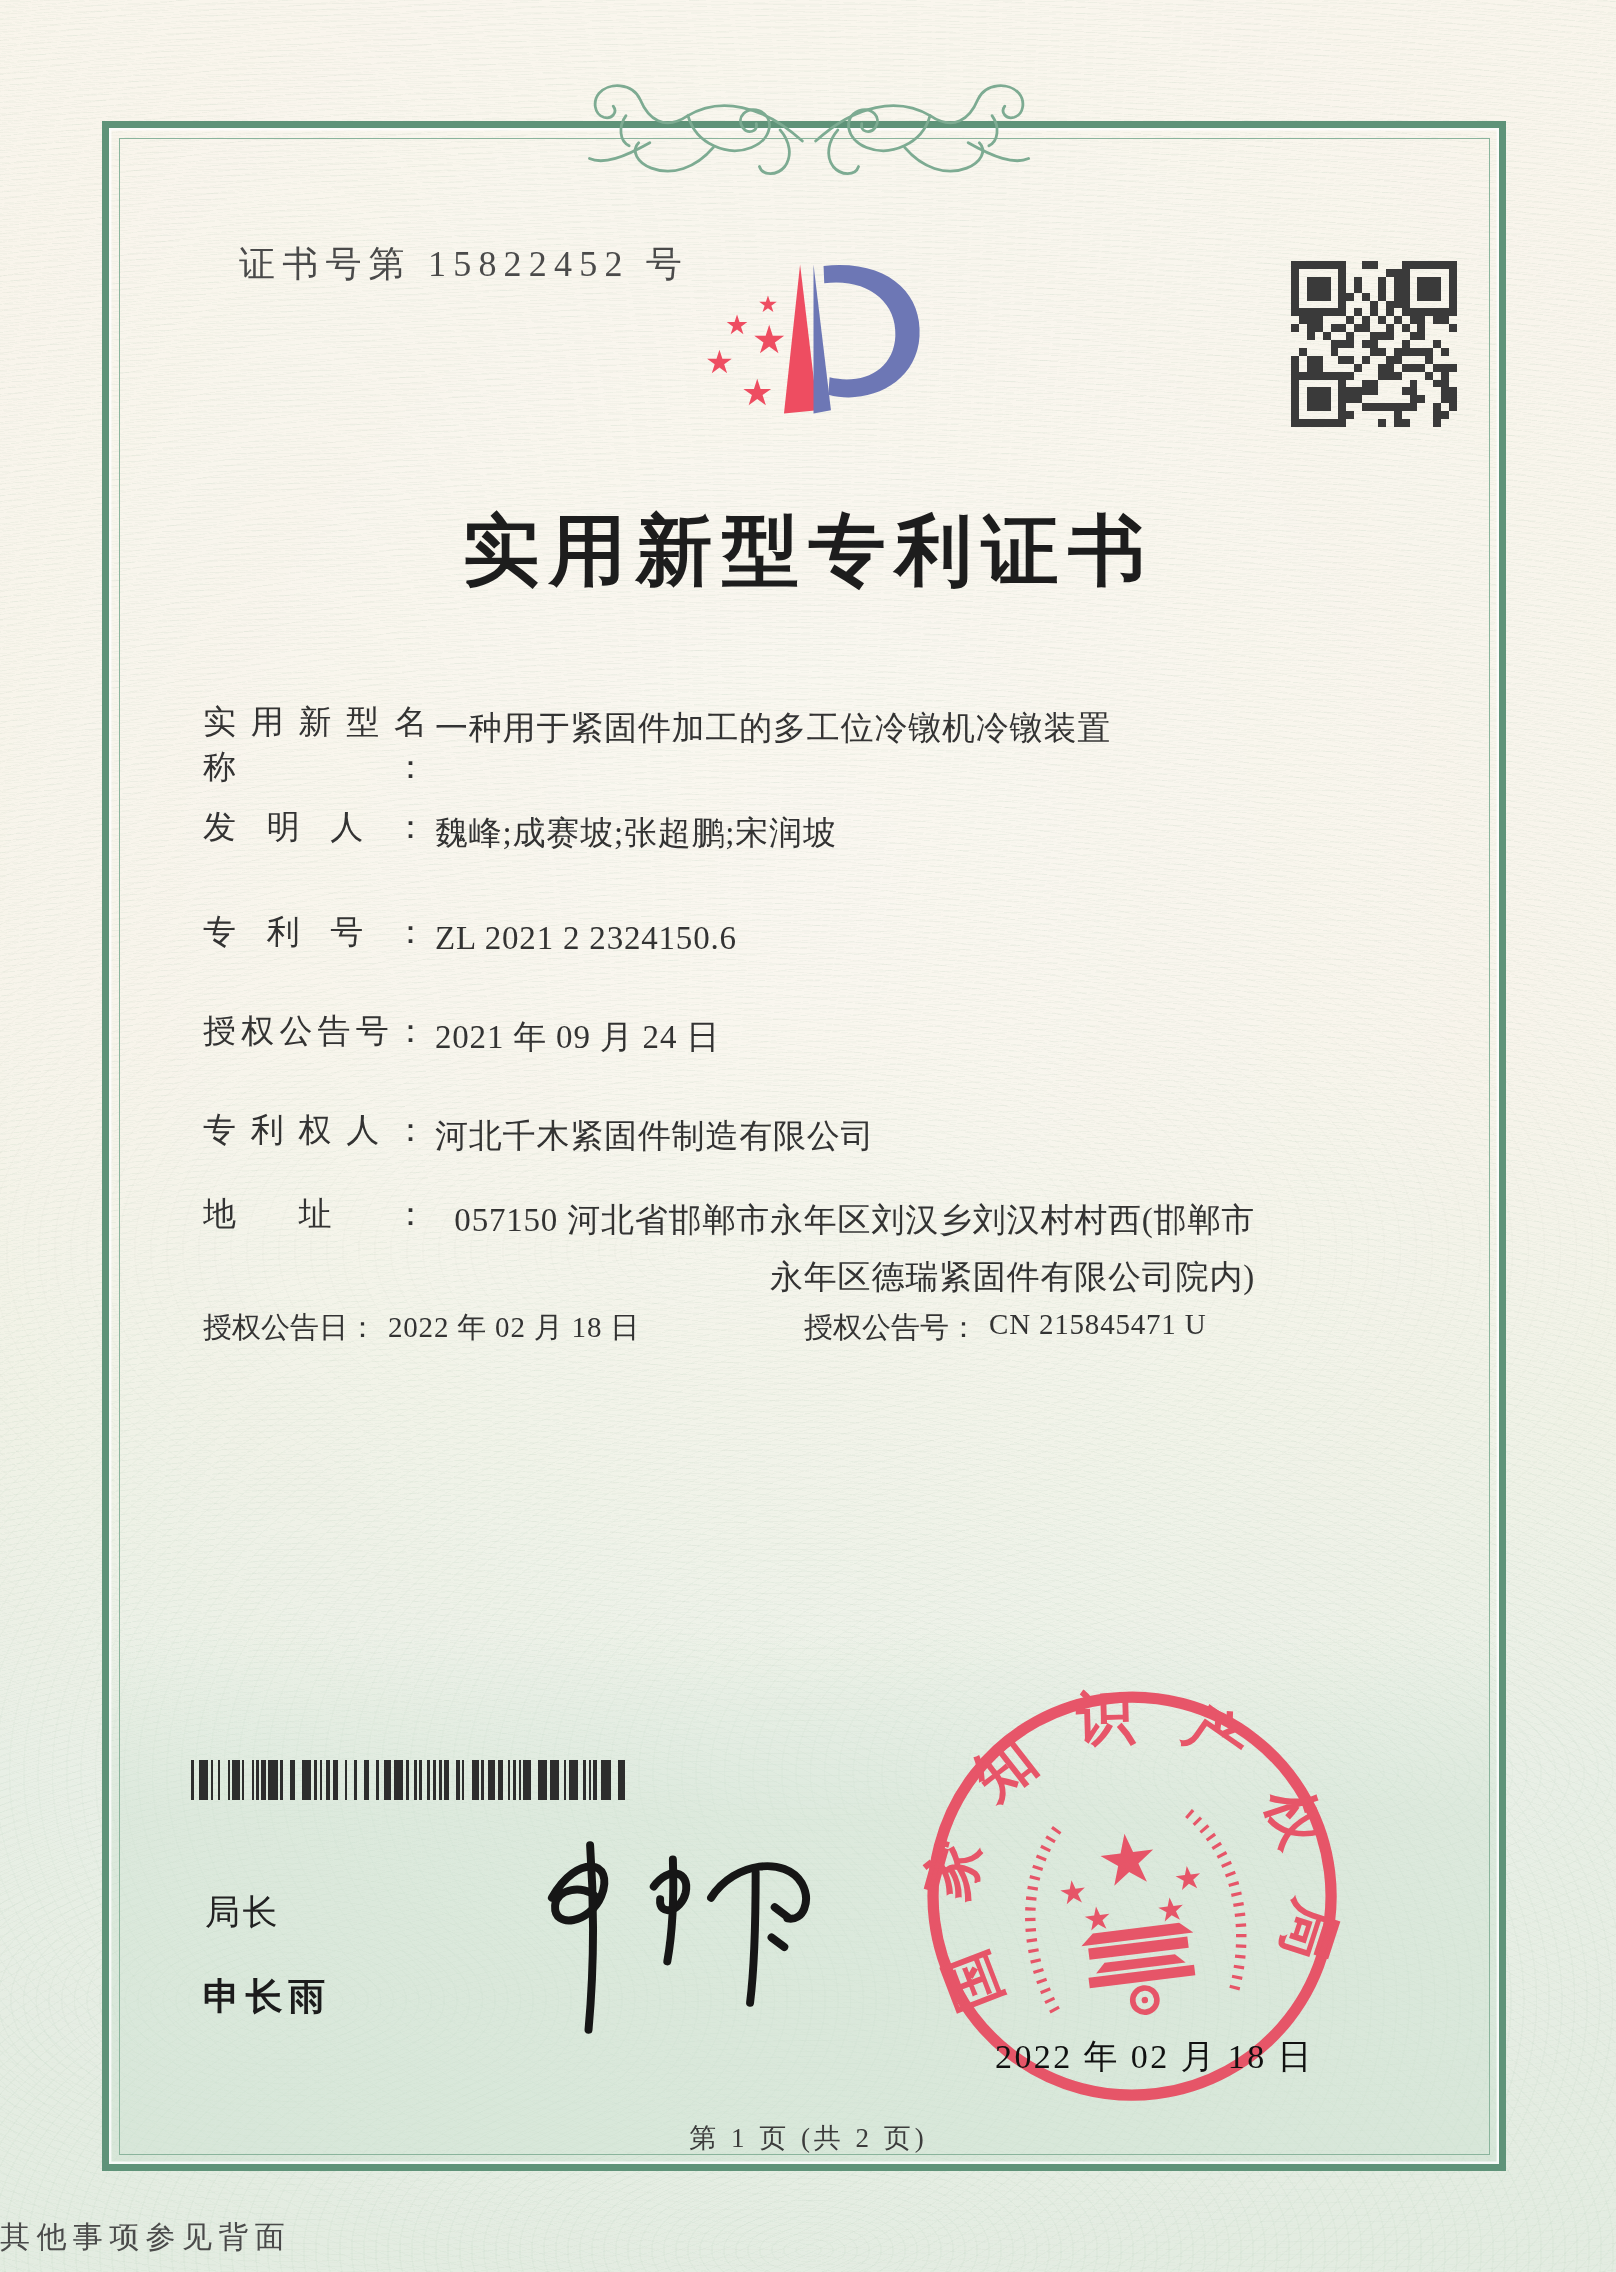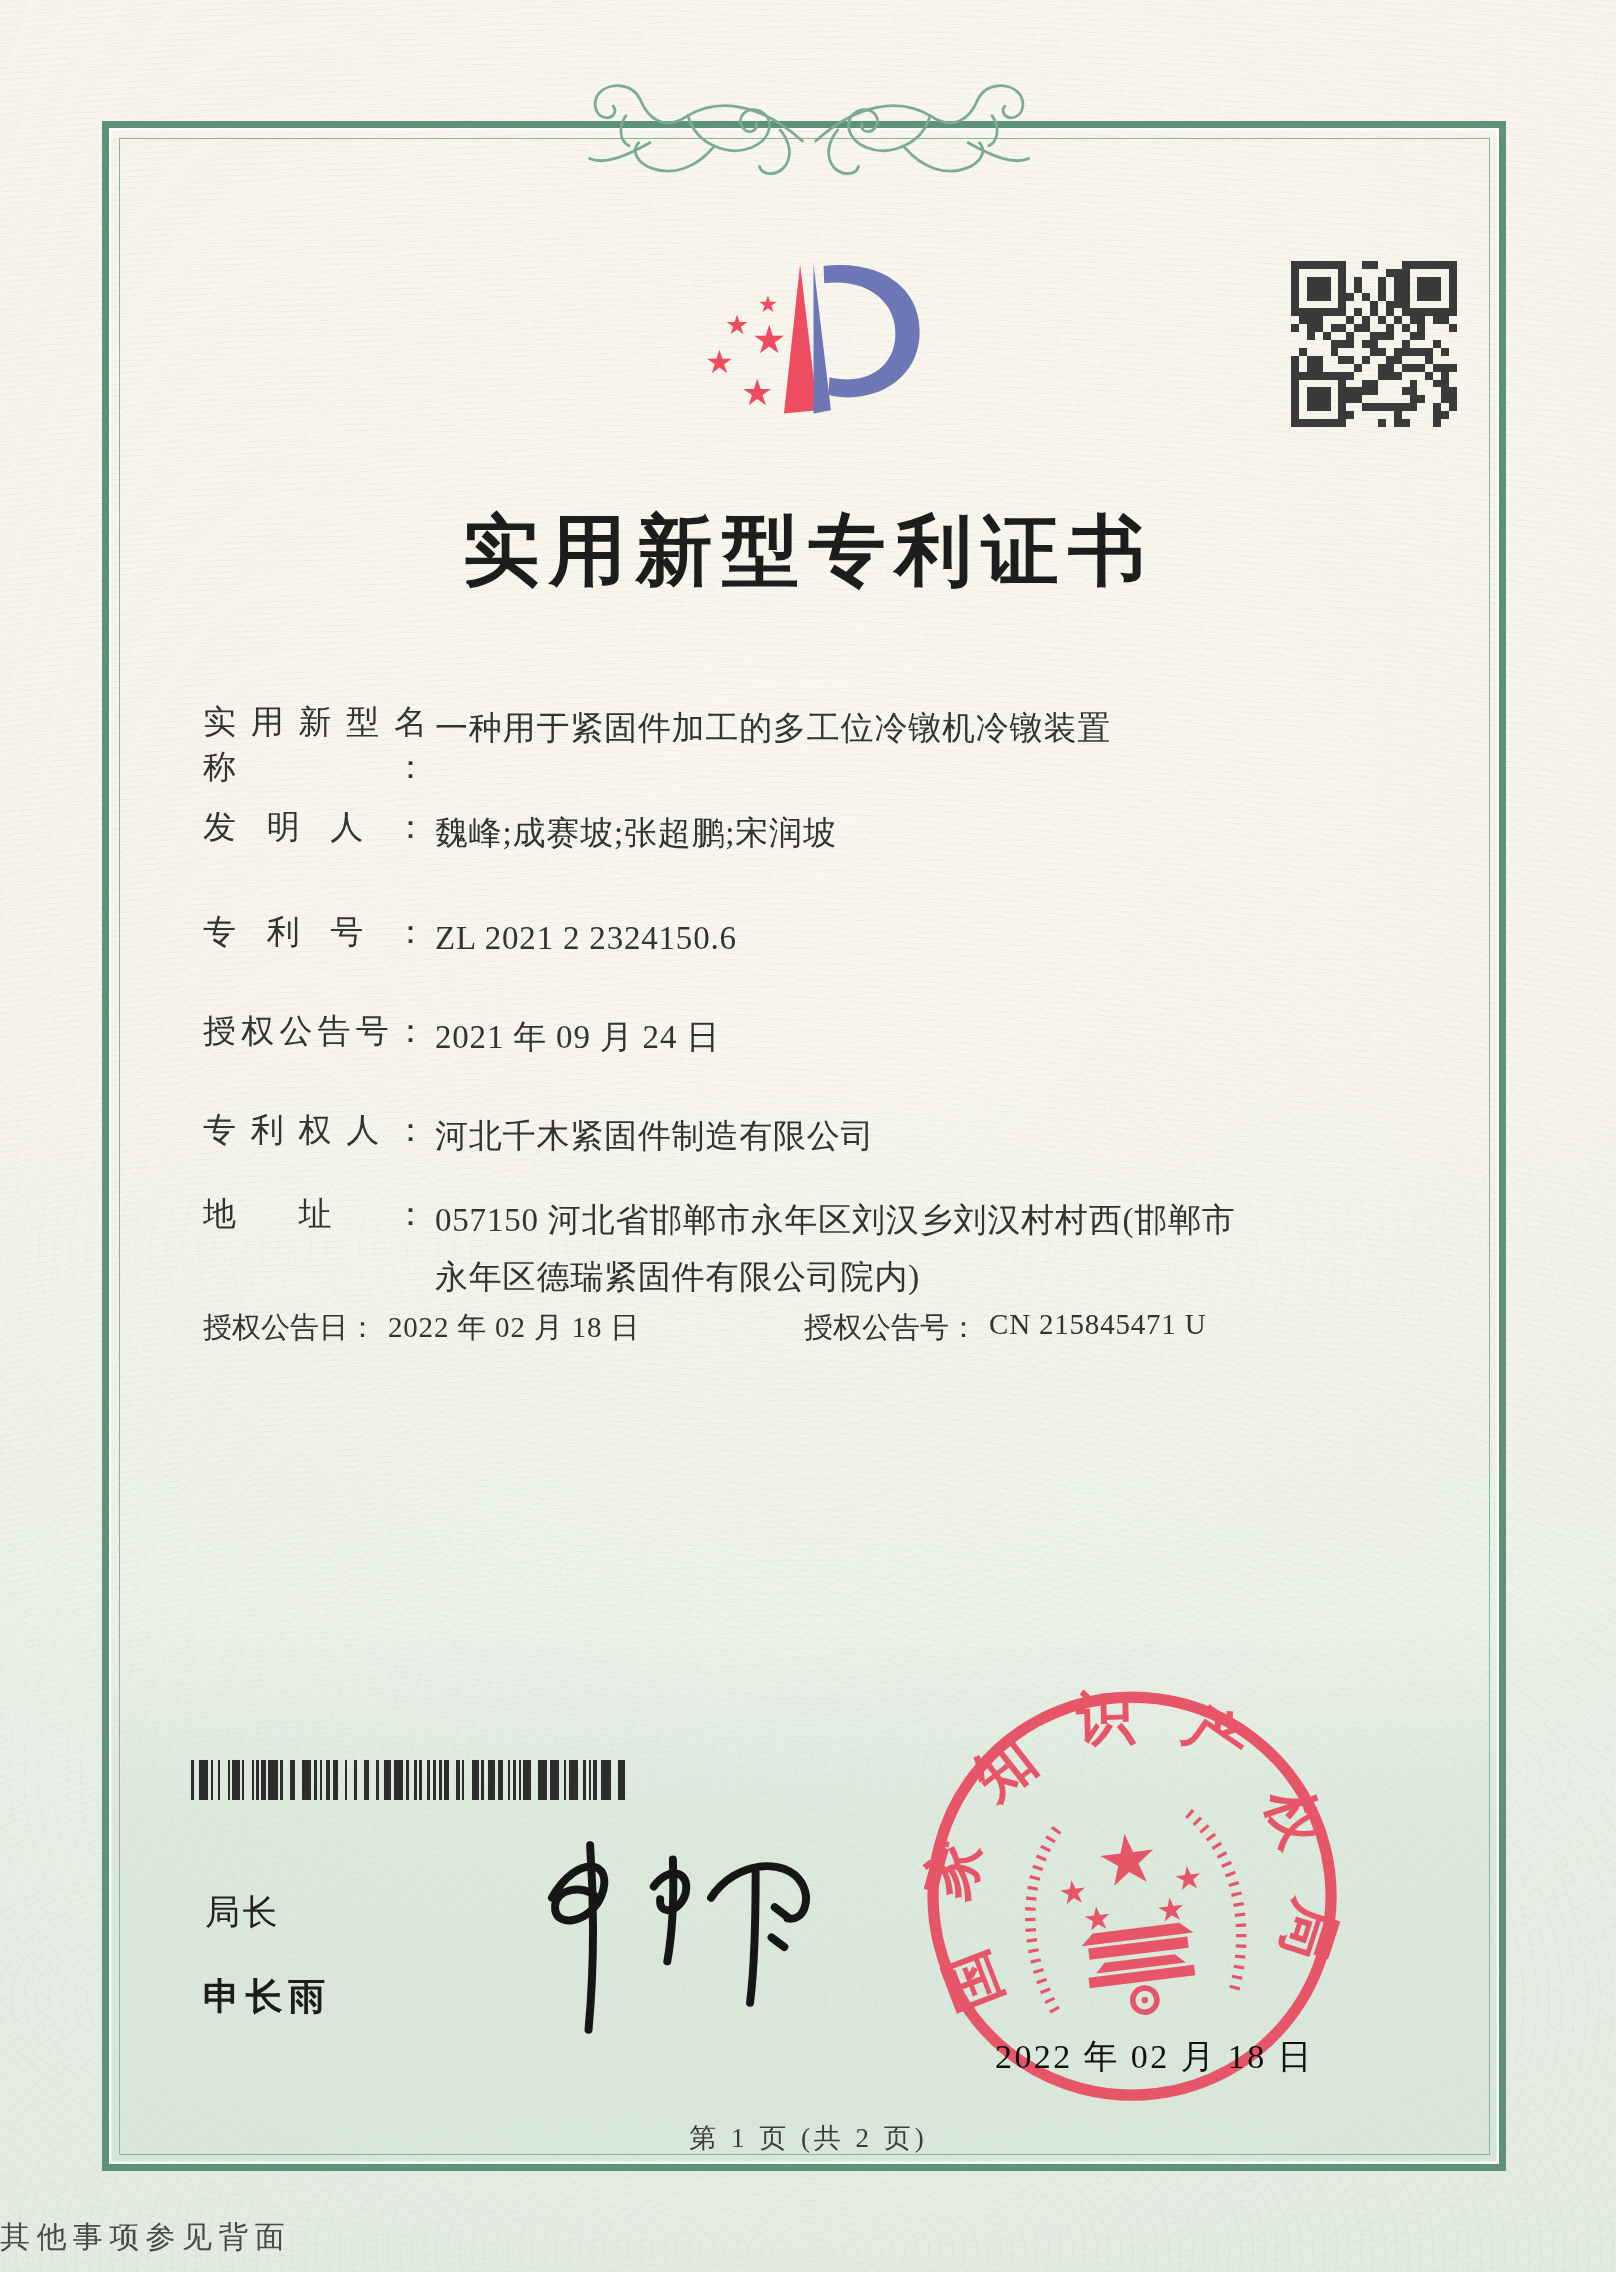--- a/index.html
+++ b/index.html
@@ -49,21 +49,21 @@
   }
   
   .field{position:absolute;left:203px;font-size:33px;color:#333;display:flex;align-items:flex-start;}
   .field .lbl{
     display:inline-block;width:224px;flex:0 0 224px;
     text-align:justify;text-align-last:justify;-moz-text-align-last:justify;
   }
   .field .val{display:inline-block;margin-left:8px;letter-spacing:0.8px;line-height:57px;}
   .f0{top:700px;}  .f1{top:805px;} .f2{top:910px;}
   .f3{top:1009px;} .f4{top:1108px;} .f5{top:1192px;}
-  .f5 .val{width:820px;}
+  .f5 .val{width:820px;text-align:right;}
   .grant{position:absolute;top:1308px;left:203px;font-size:29px;color:#333;width:1257px;}
   .grant .pair{display:inline-flex;}
   .grant .pair2{position:absolute;left:601px;top:0;}
   .grant .lbl{display:inline-block;}
   .grant .val{margin-left:11px;letter-spacing:0.8px;}
   
   .body-text{
     position:absolute;left:191px;top:1362px;width:1249px;
     font-size:32px;line-height:45px;text-align:justify;color:#333;letter-spacing:0.8px;
   }
@@ -105,20 +105,21 @@
     <svg class="right" viewBox="0 0 290 180" fill="none" stroke="#7dab92" stroke-width="3.5" stroke-linecap="round">
       <path d="M8,92 C58,46 112,36 152,60 C182,80 202,64 212,40 C222,18 252,18 264,32 C272,42 270,58 258,62 C248,65 240,56 246,48"></path>
       <path d="M152,60 C142,96 102,112 72,100 C46,90 42,62 62,54 C78,48 92,62 83,75 C76,84 64,80 66,70"></path>
       <path d="M120,100 C142,126 172,136 198,126 C216,119 224,104 214,94"></path>
       <path d="M200,94 C232,112 258,122 276,114"></path>
       <path d="M36,78 C24,92 20,110 30,124 C40,136 58,136 62,124"></path>
       <path d="M230,60 C240,74 238,92 226,98"></path>
     </svg>
   </div>
 
+  <div class="cert-no">证书号第 15822452 号</div>
 
   <svg class="logo" viewBox="0 0 380 310">
     <g fill="#ee4d61">
       <path d="M170,18 L196,235 L146,240 Z"></path>
       <text x="122" y="88" font-size="34" font-family="DejaVu Sans" text-anchor="middle">★</text>
       <text x="76" y="122" font-size="40" font-family="DejaVu Sans" text-anchor="middle">★</text>
       <text x="124" y="150" font-size="58" font-family="DejaVu Sans" text-anchor="middle">★</text>
       <text x="50" y="180" font-size="48" font-family="DejaVu Sans" text-anchor="middle">★</text>
       <text x="106" y="228" font-size="54" font-family="DejaVu Sans" text-anchor="middle">★</text>
     </g>

